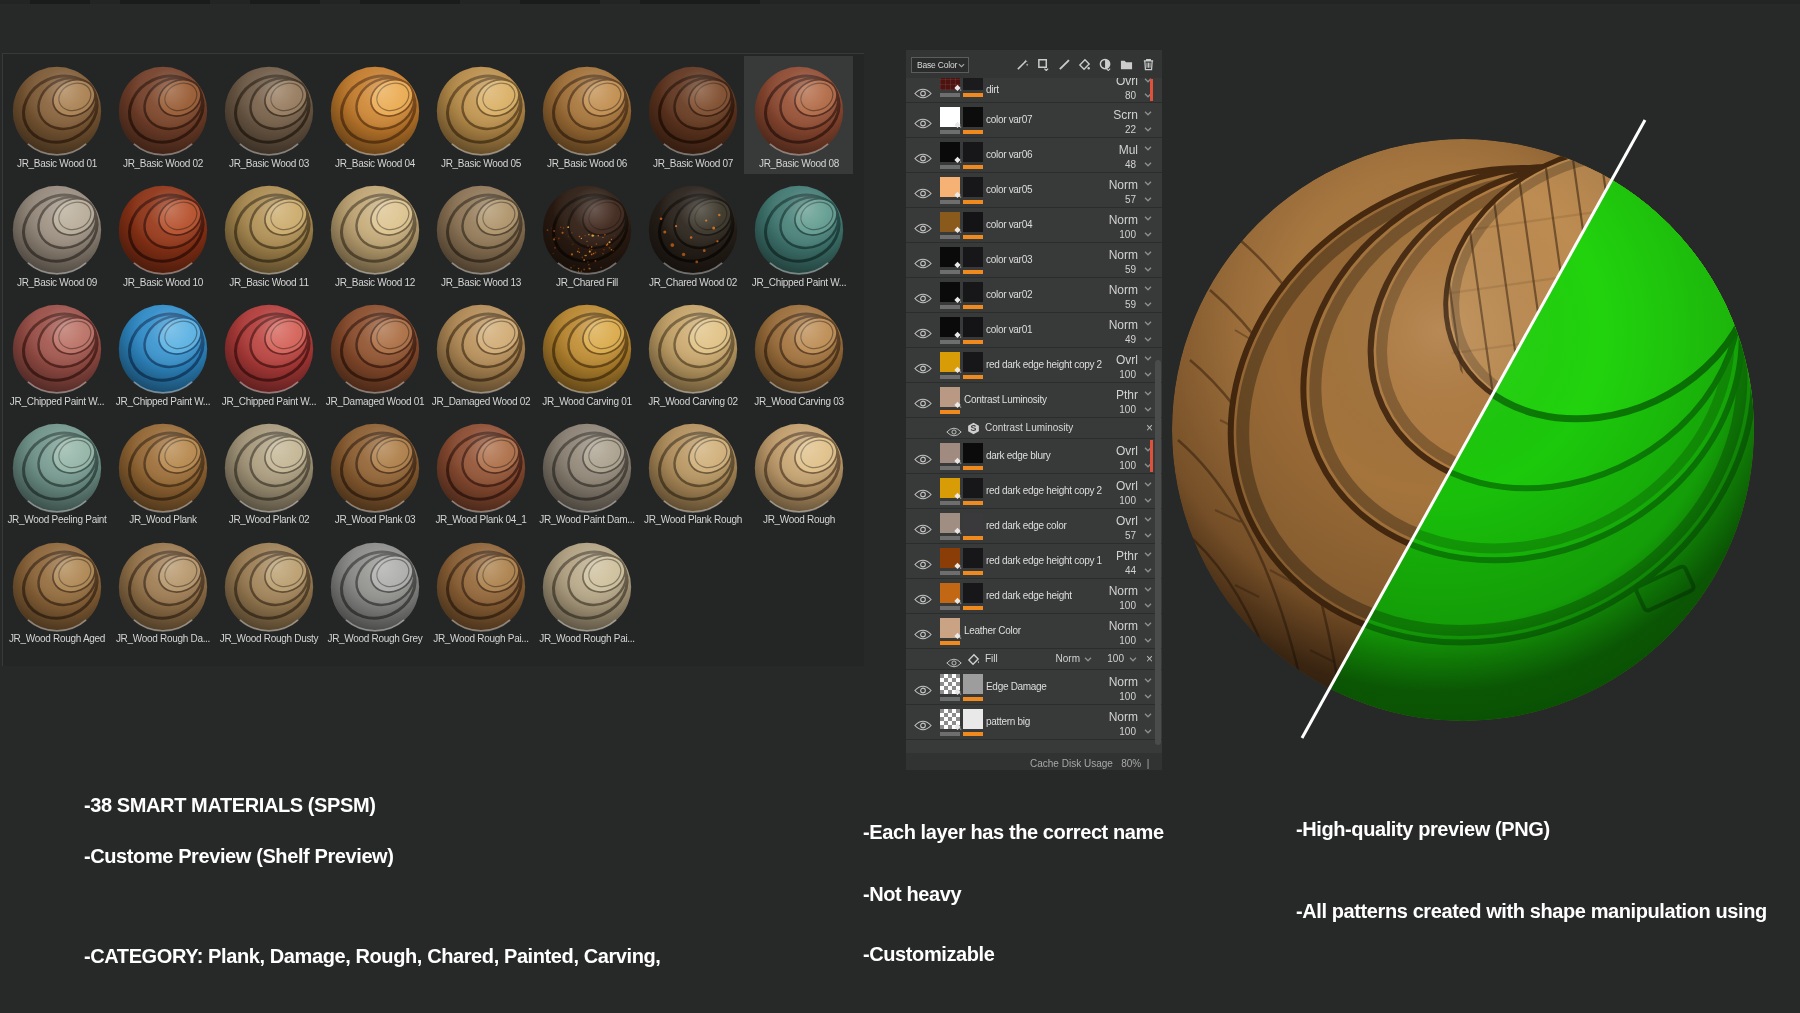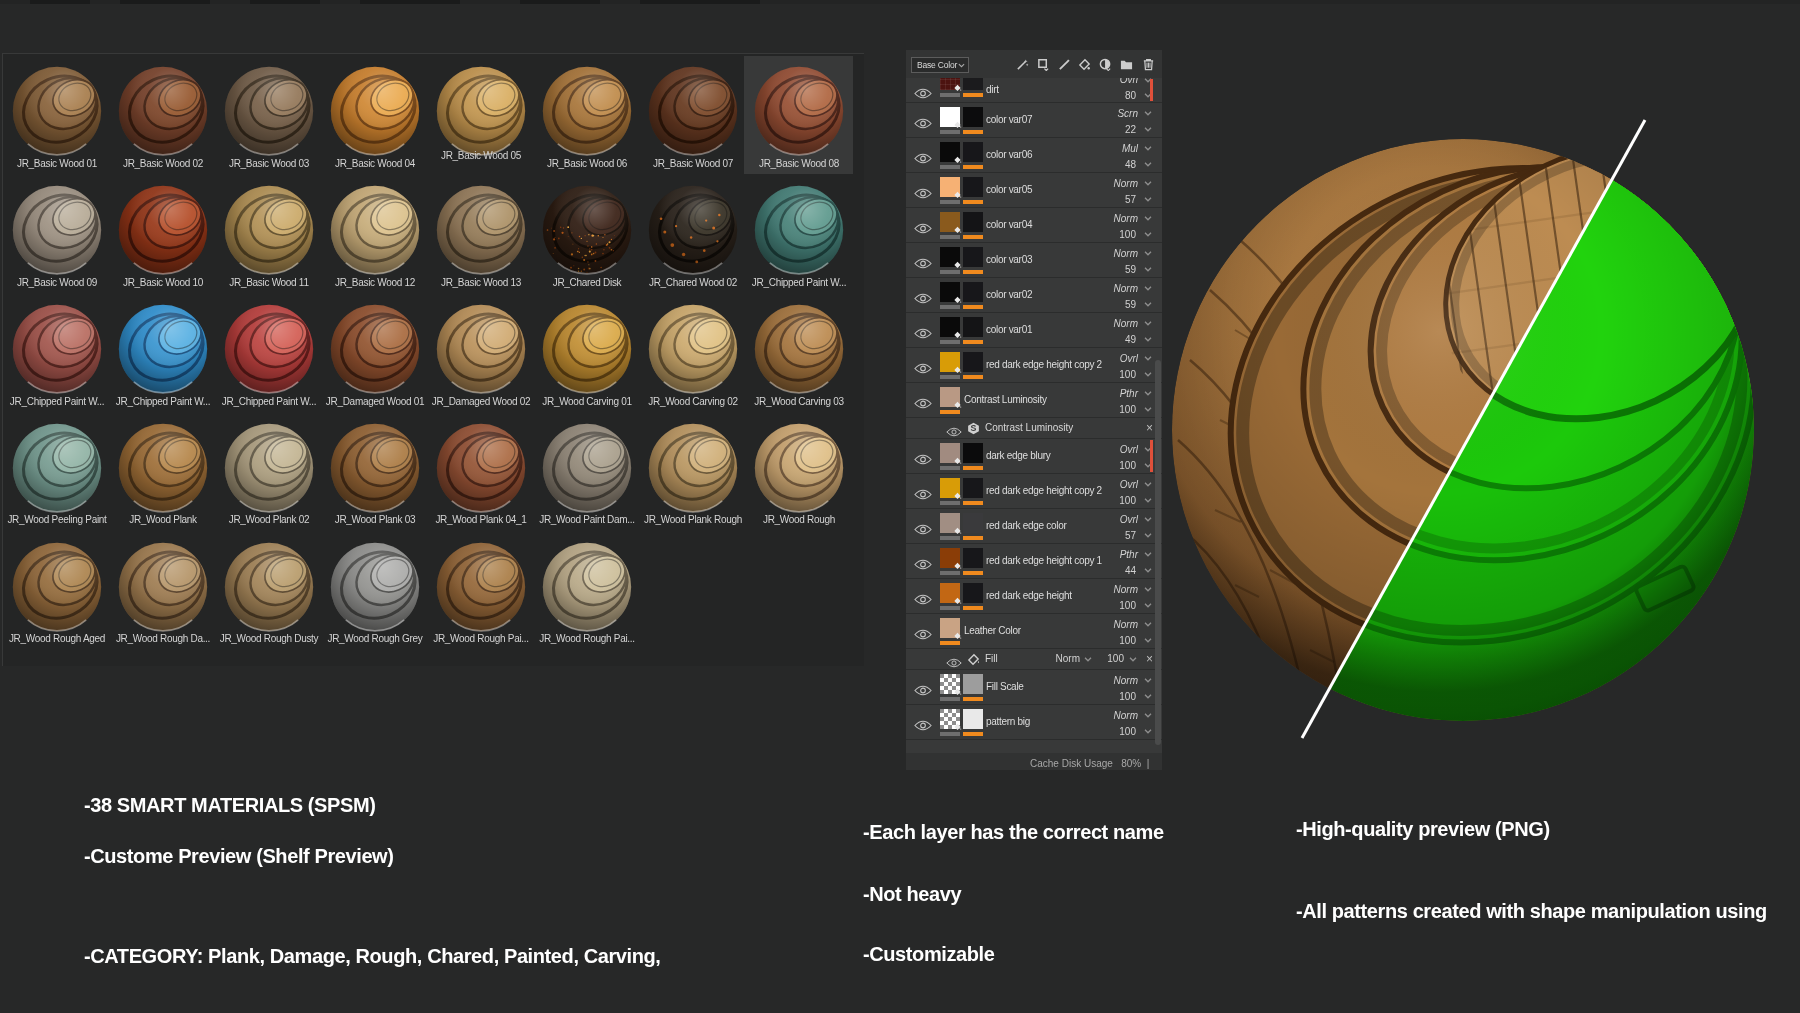--- a/index.html
+++ b/index.html
@@ -18,21 +18,21 @@
 .lrow { position:absolute; left:0; width:256px; border-bottom:1px solid #2b2c2c; background:#383939; overflow:hidden; }
 .eyewrap { position:absolute; left:8px; top:50%; margin-top:-5px; width:18px; height:11px; }
 .eye { width:18px; height:11px; }
 .t1,.t2 { position:absolute; width:20px; height:20px; }
 .t1 { left:34px; }
 .t2 { left:57px; }
 .cur { position:absolute; right:-2px; bottom:-2px; width:9px; height:9px; }
 .gb { position:absolute; left:34px; width:20px; height:4px; background:#6e6e6e; }
 .ob { position:absolute; width:20px; height:4px; background:#f08a1e; }
 .nm { position:absolute; top:50%; margin-top:-6px; font-size:10px; letter-spacing:-0.3px; color:#dedede; white-space:nowrap; }
-.md { position:absolute; right:24px; font-size:10px; color:#d2d2d2;font-style:italic; }
+.md { position:absolute; right:24px; font-size:12px; color:#d2d2d2; }
 .op { position:absolute; right:26px; font-size:10px; color:#d2d2d2; }
 .chv { width:8px; height:5px; }
 .selbar { position:absolute; right:9px; top:1px; bottom:1px; width:3px; background:#e0503a; }
 .srow { position:absolute; left:0; width:256px; border-bottom:1px solid #2b2c2c; background:#383939; }
 .seye { position:absolute; left:40px; top:5px; width:16px; height:10px; }
 .seye .eye { width:16px; height:10px; }
 .shex { position:absolute; left:61px; top:4px; width:13px; height:13px; }
 .snm { position:absolute; left:79px; top:4px; font-size:10px; color:#d8d8d8; }
 .smode { position:absolute; right:82px; top:4px; font-size:10px; color:#d2d2d2; }
 .sop { position:absolute; right:38px; top:4px; font-size:10px; color:#d2d2d2; }
@@ -106,21 +106,21 @@
 <div class="lbl" style="left:319px;top:104px">JR_Basic Wood 04</div>
 <svg class="ball" style="left:431px;top:10px" viewBox="-50 -50 100 100">
 <circle r="47" fill="#b98d4a"></circle>
 <ellipse cx="3.5" cy="-2" rx="40" ry="34" transform="rotate(-24 3.5 -2)" fill="#b98d4a" stroke="#6e5024" stroke-width="3.2"></ellipse>
 <ellipse cx="11" cy="-8" rx="31.5" ry="26" transform="rotate(-24 11 -8)" fill="#d9ae62" fill-opacity=".3" stroke="#6e5024" stroke-width="2.6"></ellipse>
 <ellipse cx="18" cy="-14" rx="23" ry="18.5" transform="rotate(-24 18 -14)" fill="#d9ae62" stroke="#6e5024" stroke-width="1.8"></ellipse>
 <ellipse cx="19" cy="-15" rx="17.5" ry="14" transform="rotate(-24 19 -15)" fill="none" stroke="rgba(0,0,0,.4)" stroke-width="1.3"></ellipse>
 <circle r="47" fill="url(#bsh)"></circle>
 <path d="M-31 35 A47 47 0 0 0 31 35" fill="none" stroke="rgba(255,255,255,.38)" stroke-width="2"></path>
 </svg>
-<div class="lbl" style="left:425px;top:96px">JR_Basic Wood 05</div>
+<div class="lbl" style="left:425px;top:104px">JR_Basic Wood 05</div>
 <svg class="ball" style="left:537px;top:10px" viewBox="-50 -50 100 100">
 <circle r="47" fill="#a06f36"></circle>
 <ellipse cx="3.5" cy="-2" rx="40" ry="34" transform="rotate(-24 3.5 -2)" fill="#a06f36" stroke="#5e3c1c" stroke-width="3.2"></ellipse>
 <ellipse cx="11" cy="-8" rx="31.5" ry="26" transform="rotate(-24 11 -8)" fill="#c08c4c" fill-opacity=".3" stroke="#5e3c1c" stroke-width="2.6"></ellipse>
 <ellipse cx="18" cy="-14" rx="23" ry="18.5" transform="rotate(-24 18 -14)" fill="#c08c4c" stroke="#5e3c1c" stroke-width="1.8"></ellipse>
 <ellipse cx="19" cy="-15" rx="17.5" ry="14" transform="rotate(-24 19 -15)" fill="none" stroke="rgba(0,0,0,.4)" stroke-width="1.3"></ellipse>
 <circle r="47" fill="url(#bsh)"></circle>
 <path d="M-31 35 A47 47 0 0 0 31 35" fill="none" stroke="rgba(255,255,255,.38)" stroke-width="2"></path>
 </svg>
 <div class="lbl" style="left:531px;top:104px">JR_Basic Wood 06</div>
@@ -267,21 +267,21 @@
           <circle cx="15" cy="40" r="0.8" fill="#c05a14"></circle>
           <circle cx="22" cy="15" r="0.8" fill="#e8a23c"></circle>
           <circle cx="3" cy="41" r="0.9" fill="#e8a23c"></circle>
           <circle cx="5" cy="21" r="0.8" fill="#8a3c10"></circle>
           <circle cx="5" cy="6" r="0.6" fill="#c05a14"></circle>
           <circle cx="28" cy="22" r="0.7" fill="#8a3c10"></circle>
         </g>
         <circle r="47" fill="url(#bsh)"></circle>
 <path d="M-31 35 A47 47 0 0 0 31 35" fill="none" stroke="rgba(255,255,255,.38)" stroke-width="2"></path>
 </svg>
-<div class="lbl" style="left:531px;top:223px">JR_Chared Disk</div>
+<div class="lbl" style="left:531px;top:223px">JR_Chared Fill</div>
 <svg class="ball" style="left:643px;top:129px" viewBox="-50 -50 100 100">
 <circle r="47" fill="#282019"></circle>
 <ellipse cx="3.5" cy="-2" rx="40" ry="34" transform="rotate(-24 3.5 -2)" fill="#282019" stroke="#100c08" stroke-width="3.2"></ellipse>
 <ellipse cx="11" cy="-8" rx="31.5" ry="26" transform="rotate(-24 11 -8)" fill="#363024" fill-opacity=".3" stroke="#100c08" stroke-width="2.6"></ellipse>
 <ellipse cx="18" cy="-14" rx="23" ry="18.5" transform="rotate(-24 18 -14)" fill="#363024" stroke="#100c08" stroke-width="1.8"></ellipse>
 <ellipse cx="19" cy="-15" rx="17.5" ry="14" transform="rotate(-24 19 -15)" fill="none" stroke="rgba(0,0,0,.4)" stroke-width="1.3"></ellipse>
 <g fill="#c8651a">
           <circle cx="-30" cy="2" r="1.6"></circle>
           <circle cx="-22" cy="16" r="2"></circle>
           <circle cx="-34" cy="-12" r="1.4"></circle>
@@ -952,21 +952,21 @@
           </svg></span>
         <span class="t1" style="top:4px;background:repeating-conic-gradient(#ffffff 0 25%,#8d8d8d 0 50%) 0 0/8px 8px">
           <svg class="cur" viewBox="0 0 10 10">
             <path d="M1.5 5.5 5 2 8.5 5.5 5 9Z" fill="#e8e8e8"></path>
             <path d="M8.7 6.8q1 1.4 0 2.2-1-.8 0-2.2" fill="#e8e8e8"></path>
           </svg>
         </span>
         <span class="t2" style="top:4px;background:#9d9d9d"></span>
         <span class="gb" style="top:27px"></span>
         <span class="ob" style="left:57px;top:27px"></span>
-        <span class="nm" style="left:80px">Fill Scale</span>
+        <span class="nm" style="left:80px">Edge Damage</span>
         <span class="md" style="top:5px">Norm</span>
         <svg class="chv" style="position:absolute;right:10px;top:8px" viewBox="0 0 8 5">
           <path d="M1 .8 4 3.8 7 .8" fill="none" stroke="#8f8f8f" stroke-width="1.3"></path>
         </svg>
         <span class="op" style="top:21px">100</span>
         <svg class="chv" style="position:absolute;right:10px;top:24px" viewBox="0 0 8 5">
           <path d="M1 .8 4 3.8 7 .8" fill="none" stroke="#8f8f8f" stroke-width="1.3"></path>
         </svg>
       </div>
 <div class="lrow" style="top:655px;height:35px">

